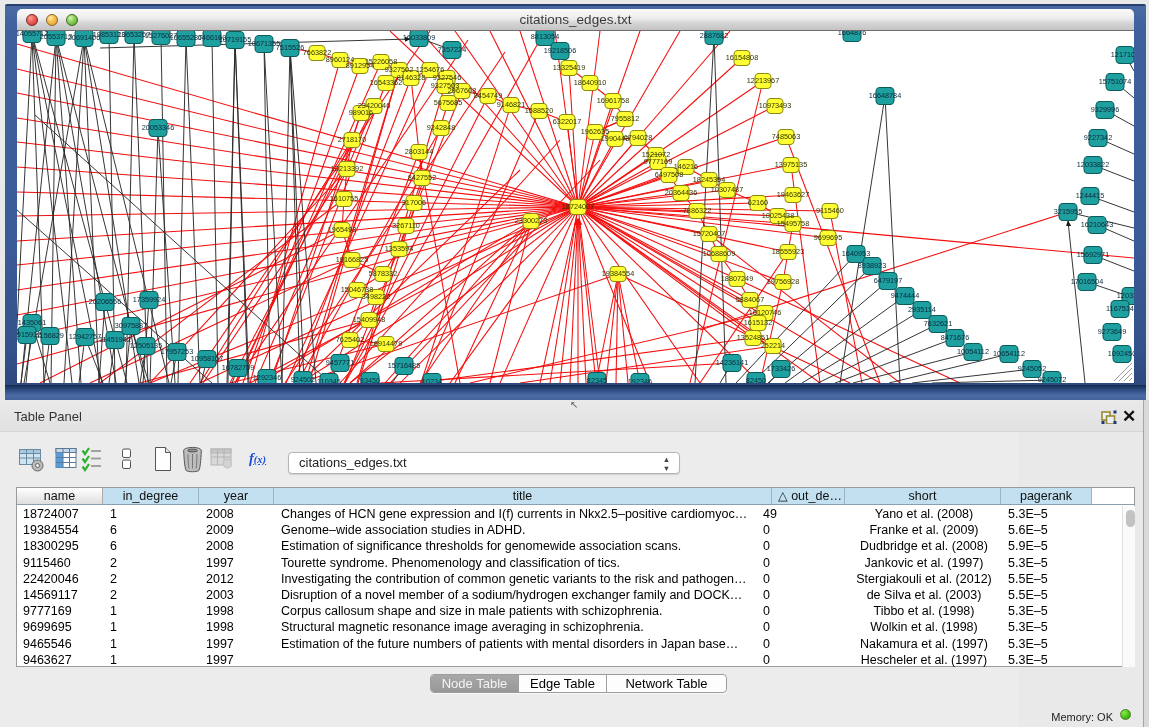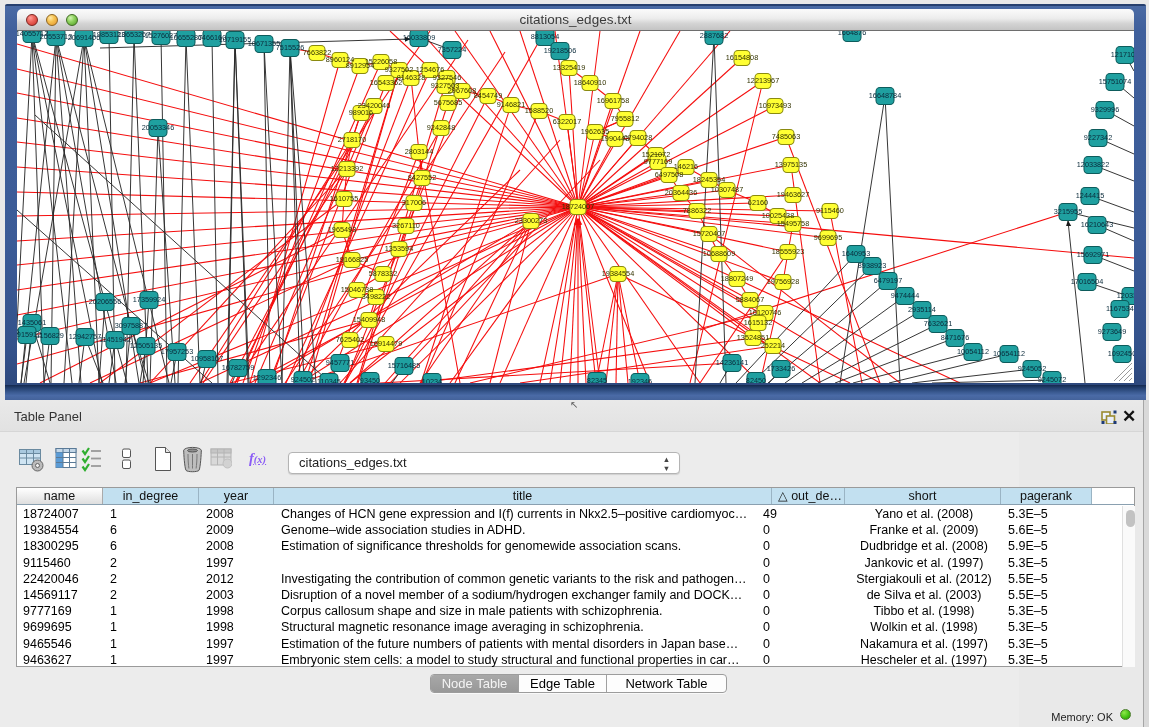--- a/index.html
+++ b/index.html
@@ -742,21 +742,21 @@
       <path d="M7,8 c0,5.5 0.4,11 0.9,14.5 M11.5,8 c0,5.5 0,11 0,14.5 M16,8 c0,5.5 -0.4,11 -0.9,14.5" fill="none" stroke="#777"></path>
     </svg>
     <svg class="tbi" style="left:194px" width="22" height="26" viewBox="0 0 22 26">
       <rect x="1" y="3" width="20" height="16" fill="#d9d9d9" stroke="#b4b4b4"></rect>
       <rect x="1" y="3" width="20" height="4" fill="#c6c6c6" stroke="#b4b4b4"></rect>
       <line x1="7.5" y1="3" x2="7.5" y2="19" stroke="#b4b4b4"></line>
         <line x1="14" y1="3" x2="14" y2="19" stroke="#b4b4b4"></line>
       <line x1="1" y1="11" x2="21" y2="11" stroke="#b4b4b4"></line>
       <circle cx="17.5" cy="17.5" r="4.5" fill="#d2d2d2" stroke="#c0c0c0"></circle>
     </svg>
-    <div class="tbi" style="left:233px; top:6px; font-size:14.5px; font-style:italic; font-weight:bold; color:#8b5cf6; font-family:'Liberation Serif',serif;text-decoration:underline;">f<span style="font-size:10.5px">(x)</span></div>
+    <div class="tbi" style="left:233px; top:6px; font-size:14.5px; font-style:italic; font-weight:bold; color:#1d4ed8; font-family:'Liberation Serif',serif;text-decoration:underline;">f<span style="font-size:10.5px">(x)</span></div>
     <div id="combo">citations_edges.txt<div class="step">▲<br>▼</div></div>
   </div>
 
   <div id="table">
     <div id="thead">
       <div class="h0" style="width:86px">name</div>
       <div style="width:96px">in_degree</div>
       <div style="width:75px">year</div>
       <div style="width:498px">title</div>
       <div style="width:73px;text-align:center;padding-left:4px">△ out_de…</div>
@@ -789,20 +789,21 @@
           <div class="c2">2008</div>
           <div class="c3">Estimation of significance thresholds for genomewide association scans.</div>
           <div class="c4">0</div>
           <div class="c5">Dudbridge et al. (2008)</div>
           <div class="c6">5.9E–5</div>
         </div>
 <div class="tr">
           <div class="c0">9115460</div>
           <div class="c1">2</div>
           <div class="c2">1997</div>
+          <div class="c3">Tourette syndrome. Phenomenology and classification of tics.</div>
           <div class="c4">0</div>
           <div class="c5">Jankovic et al. (1997)</div>
           <div class="c6">5.3E–5</div>
         </div>
 <div class="tr">
           <div class="c0">22420046</div>
           <div class="c1">2</div>
           <div class="c2">2012</div>
           <div class="c3">Investigating the contribution of common genetic variants to the risk and pathogen…</div>
           <div class="c4">0</div>
@@ -842,21 +843,20 @@
           <div class="c2">1997</div>
           <div class="c3">Estimation of the future numbers of patients with mental disorders in Japan base…</div>
           <div class="c4">0</div>
           <div class="c5">Nakamura et al. (1997)</div>
           <div class="c6">5.3E–5</div>
         </div>
 <div class="tr">
           <div class="c0">9463627</div>
           <div class="c1">1</div>
           <div class="c2">1997</div>
-          <div class="c3">Embryonic stem cells: a model to study structural and functional properties in car…</div>
           <div class="c4">0</div>
           <div class="c5">Hescheler et al. (1997)</div>
           <div class="c6">5.3E–5</div>
         </div>
     </div>
     <div id="vscroll">
         <div id="vthumb"></div>
       </div>
   </div>
 

